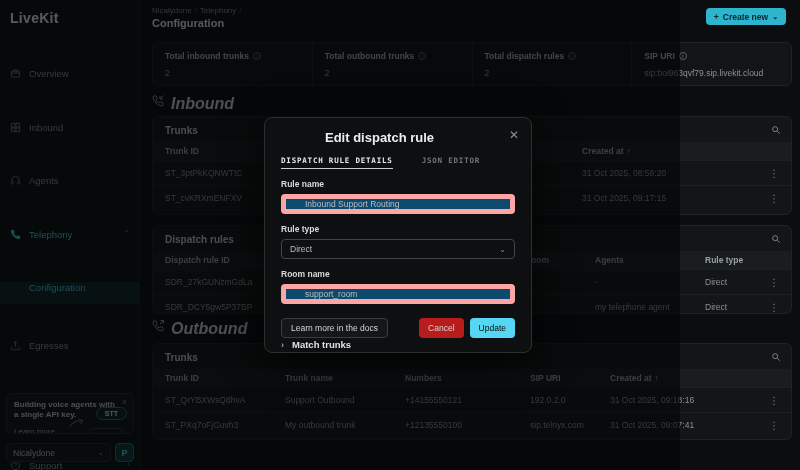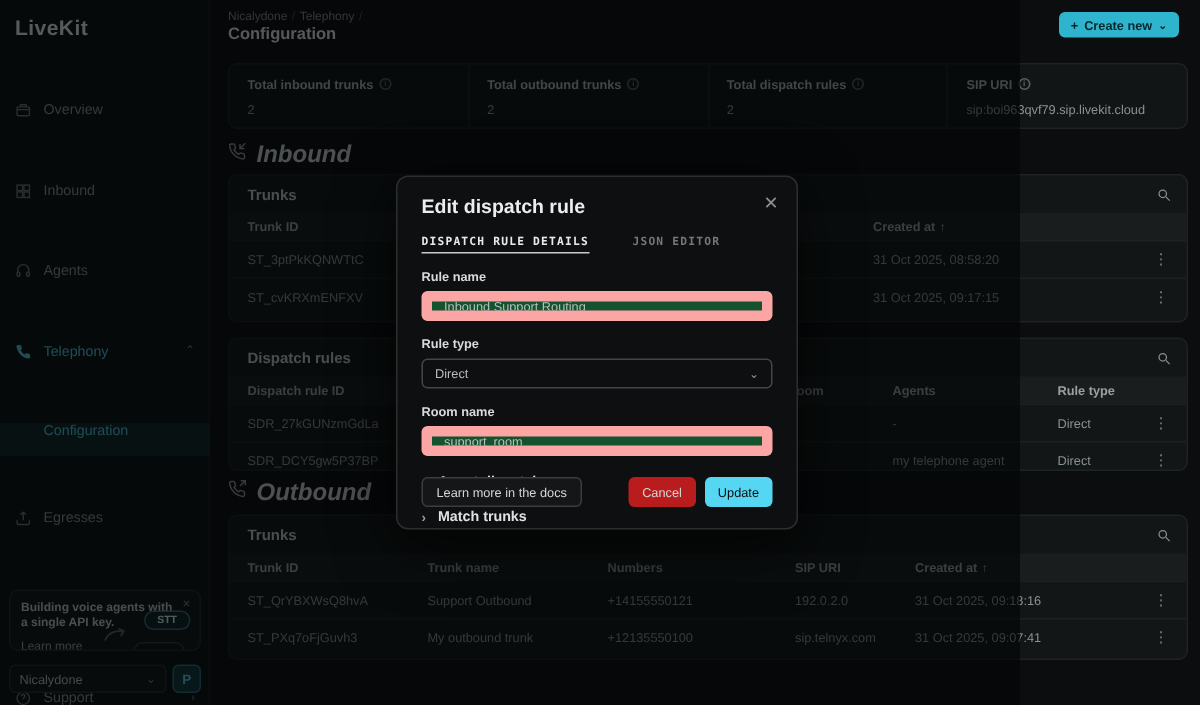--- a/index.html
+++ b/index.html
@@ -87,30 +87,30 @@
 
   .cols-inb { grid-template-columns:150px 1fr 175px 22px; }
   .cols-dsp { grid-template-columns:360px 70px 110px 1fr 20px; }
   .cols-out { grid-template-columns:120px 120px 125px 80px 1fr 22px; }
 
   
   .overlay { position:absolute; inset:0; background:rgba(2,4,5,.63); z-index:10; }
   .modal { position:absolute; left:264px; top:117px; width:268px; height:236px;
     background:#0e0f10; border:1px solid #2c2f30; border-radius:8px; z-index:20;
     padding:12px 16px 14px; box-shadow:0 10px 40px rgba(0,0,0,.7); }
-  .modal-title { font-size:13px; font-weight:bold; color:#eceeee; }
+  .modal-title { font-size:13px; font-weight:bold; color:#eceeee;margin-left:44px; }
   .modal-x { position:absolute; right:12px; top:10px; font-size:12px; color:#8b9192; cursor:pointer; }
   .tabs { display:flex; gap:29px; margin-top:11px;
     font-family:"DejaVu Sans Mono", monospace; font-size:7.5px; letter-spacing:.8px; }
   .tab { padding-bottom:3px; color:#737879; font-weight:bold; cursor:pointer; }
   .tab.active { color:#e8eaea; border-bottom:1px solid #c8cccc; }
   .f-label { font-size:8.5px; font-weight:bold; color:#d8dbdb; margin-top:10px; }
-  .f-input { width:100%; height:20px; margin-top:5px; background:#14532d;
-    border:7px solid #fca5a5; border-radius:4px; color:#b9bec0; font-size:8.5px;
-    padding:0 8px; font-family:"Liberation Sans", sans-serif; outline:none; }
+  .f-input { width:100%; height:20px; margin-top:5px; background:#0c4a6e;
+    border:5px solid #fca5a5; border-radius:4px; color:#b9bec0; font-size:8.5px;
+    padding:0 19px; font-family:"Liberation Sans", sans-serif; outline:none; }
   .f-select { display:flex; align-items:center; width:100%; height:20px; margin-top:5px;
     background:#0e0f10; border:1px solid #424647; border-radius:4px; color:#b9bec0;
     font-size:8.5px; padding:0 8px; cursor:pointer; }
   .f-select .lbl { flex:1; }
   .f-select .chev { color:#8b9192; font-size:8px; }
   .collapse { display:flex; align-items:center; gap:8px; margin-top:12px;
     font-size:9.5px; font-weight:bold; color:#dfe2e2; cursor:pointer; }
   .collapse .chev { color:#9aa0a1; font-size:9px; }
   .modal-footer { position:absolute; left:16px; right:16px; bottom:14px;
     display:flex; align-items:center; }

